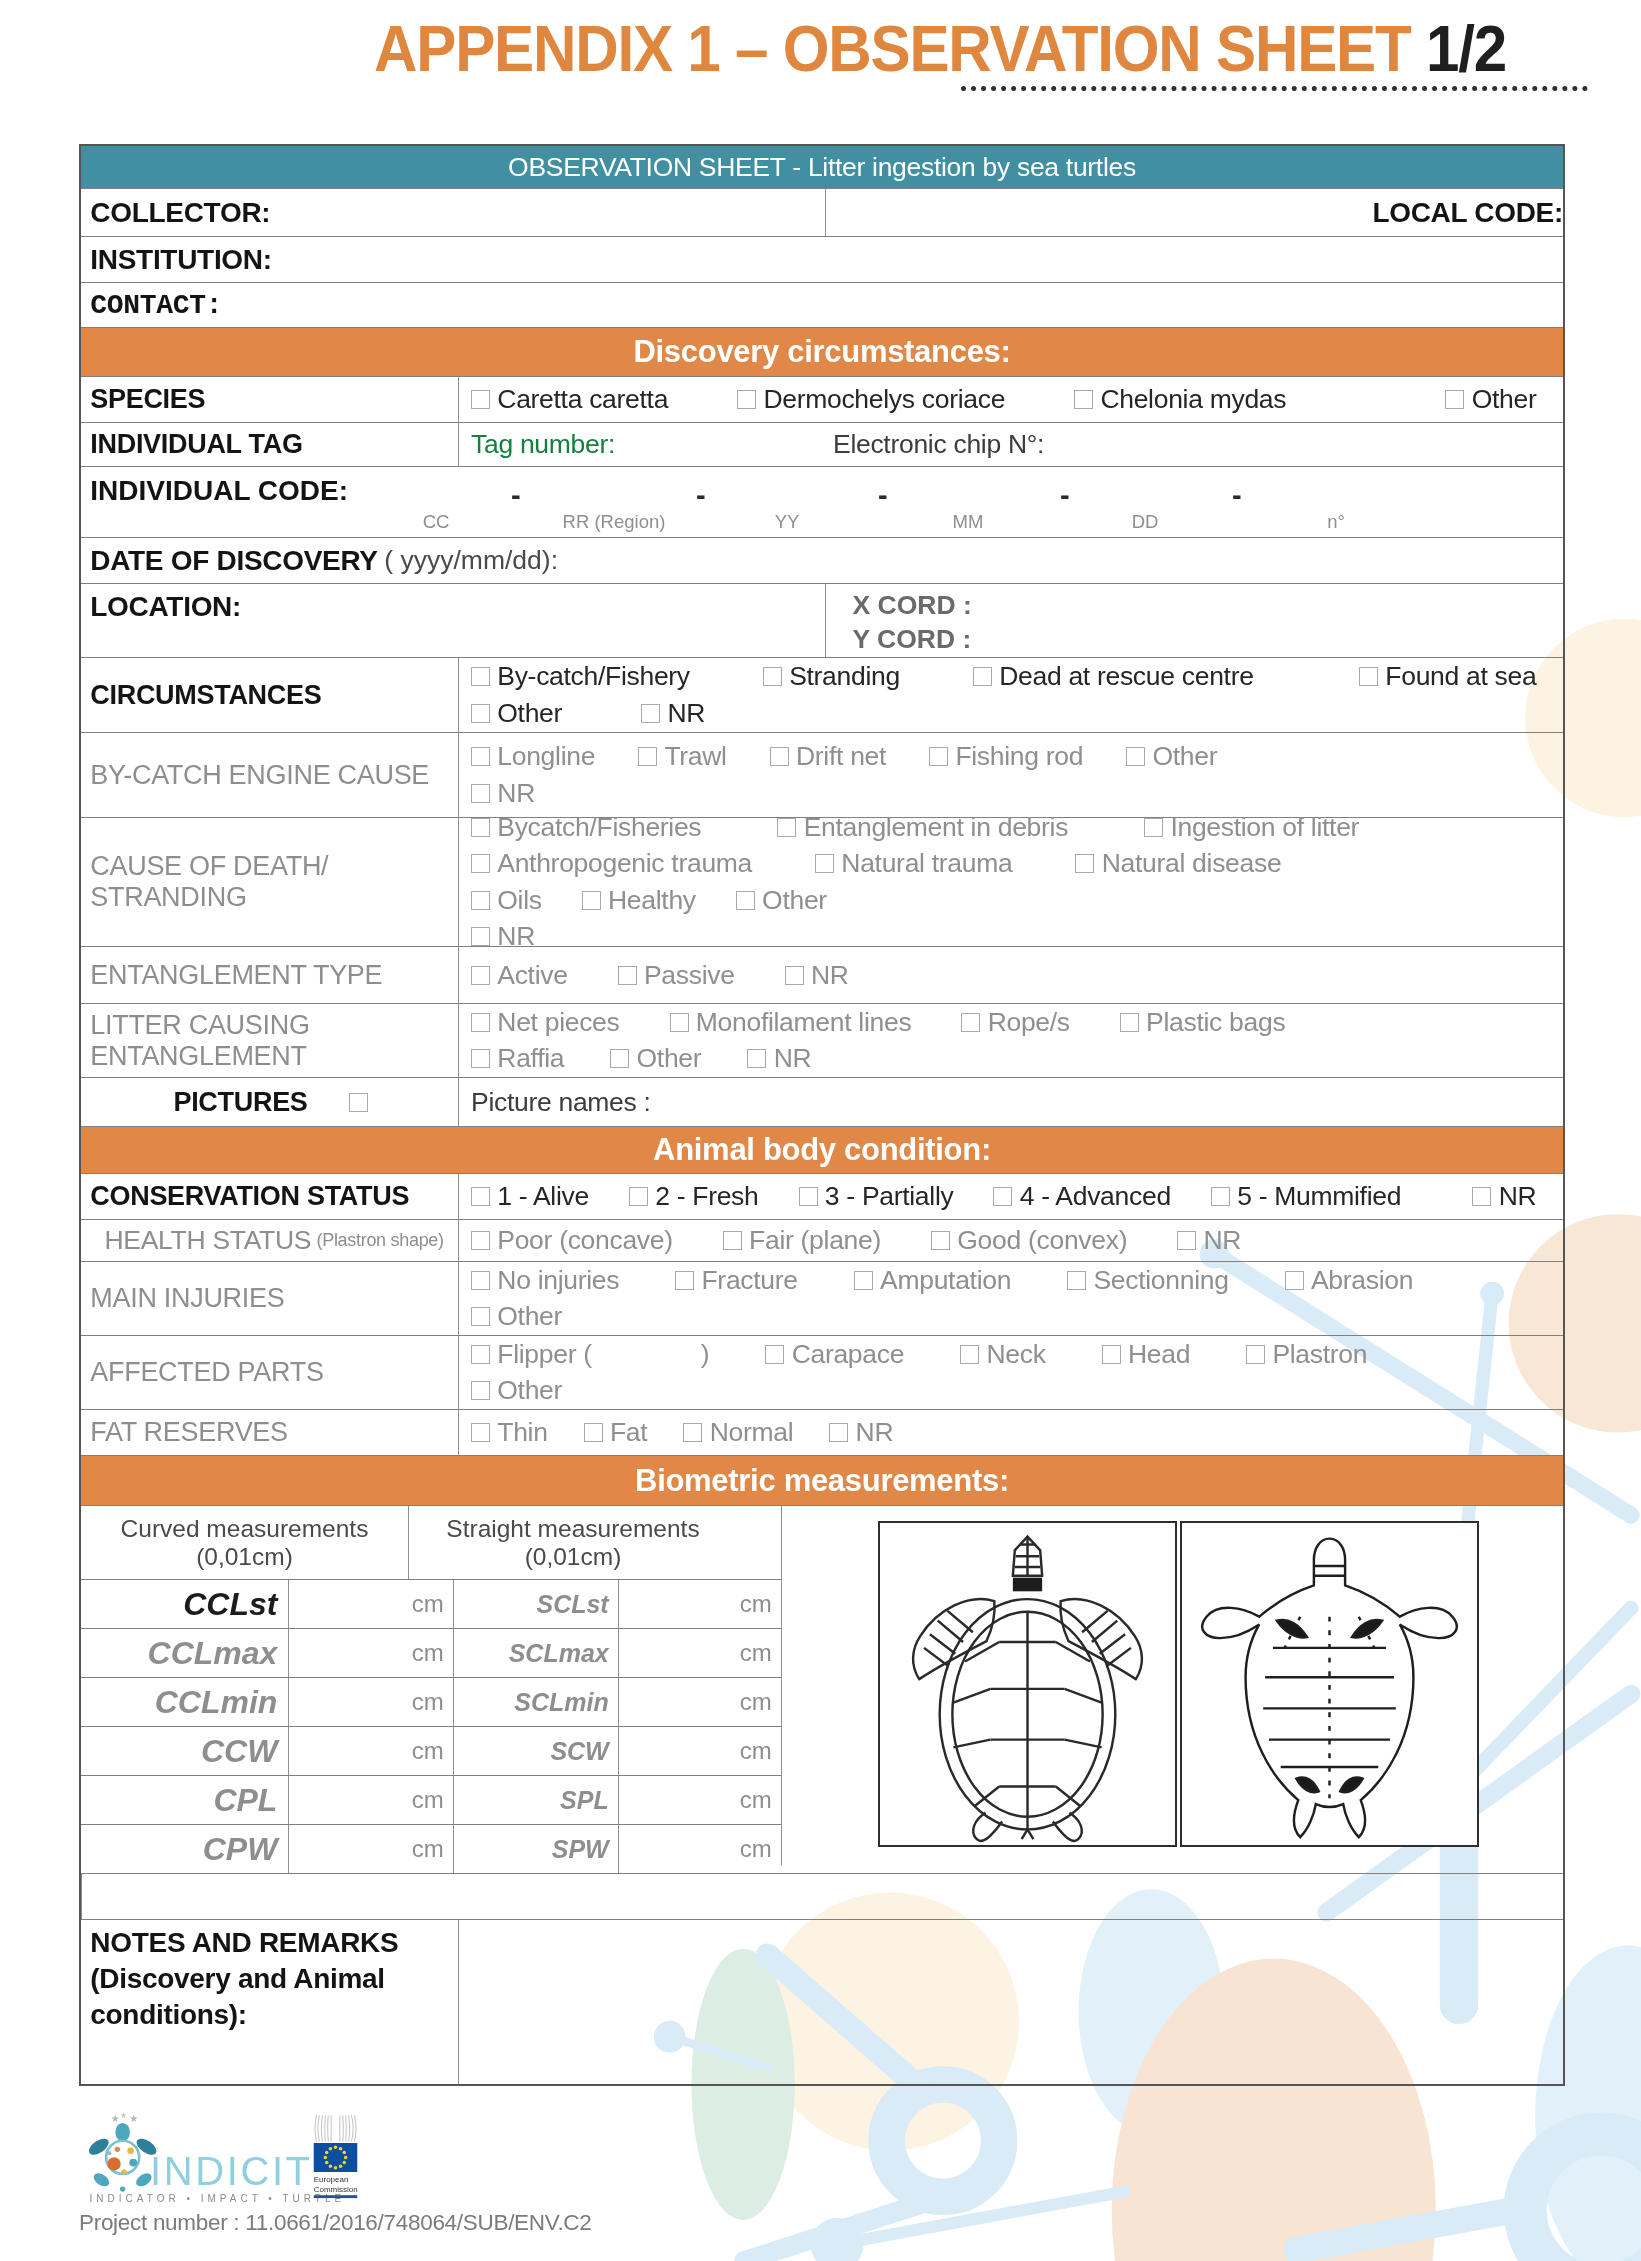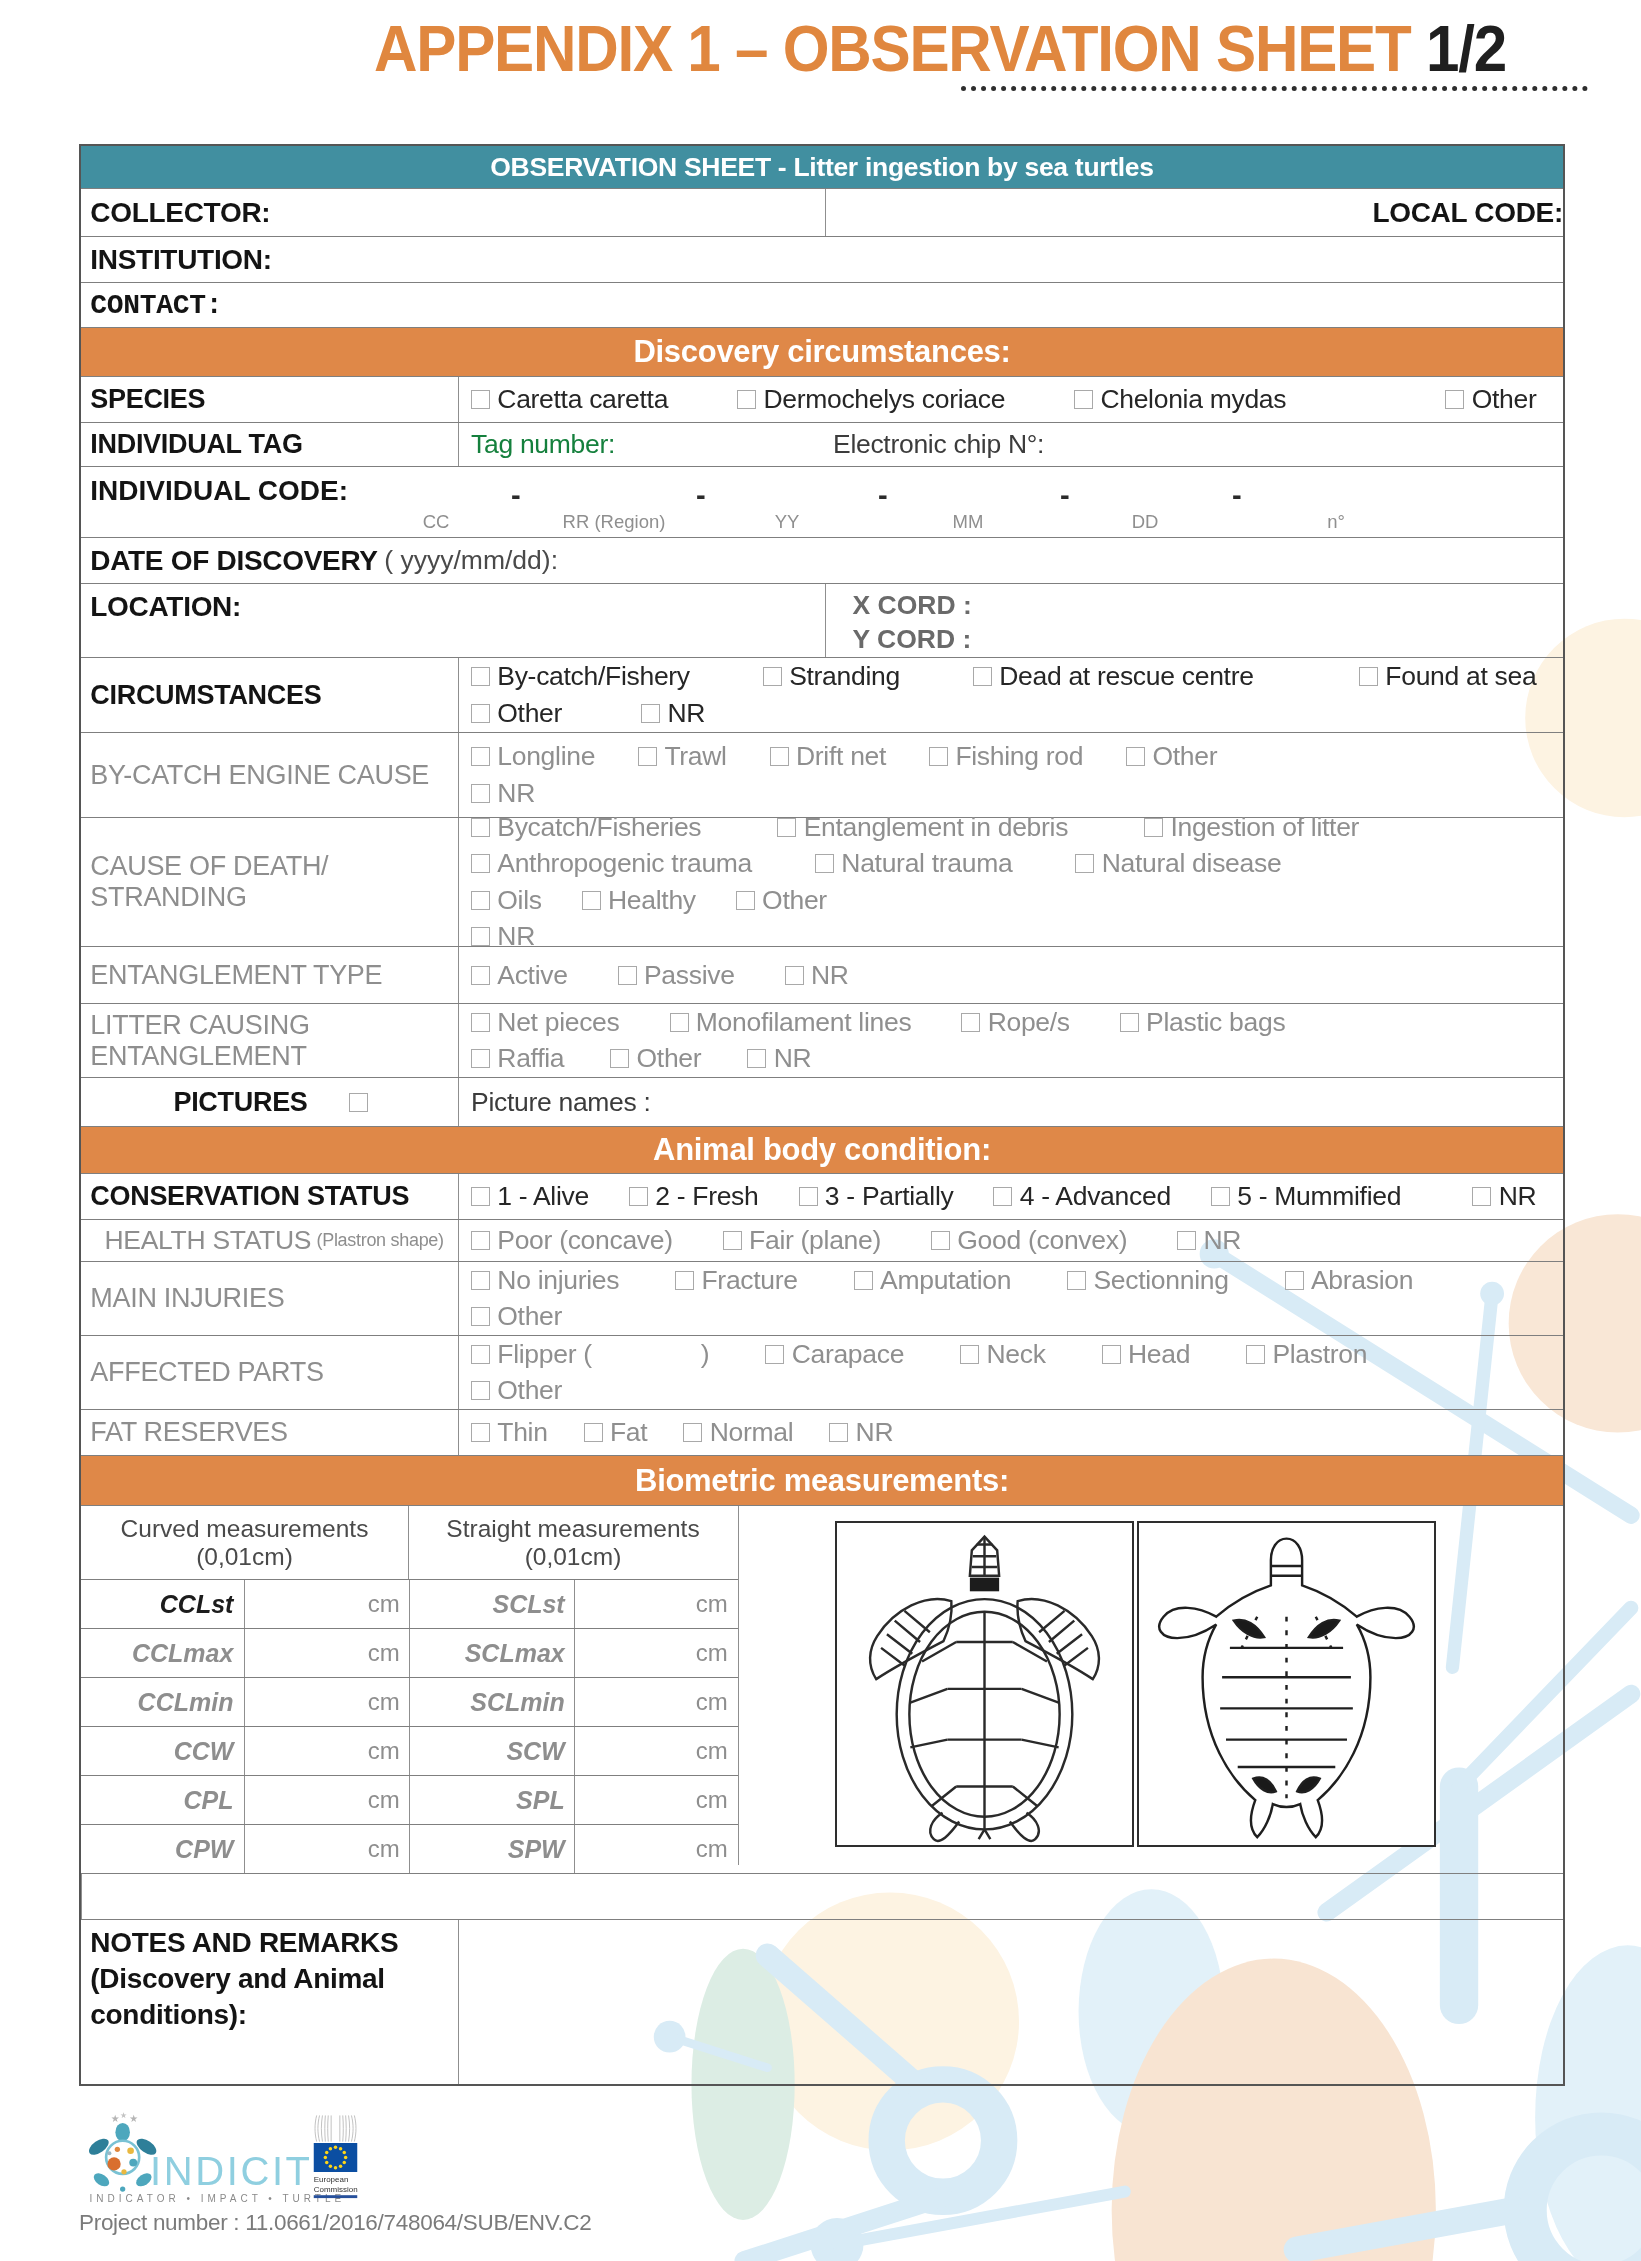--- a/index.html
+++ b/index.html
@@ -13,21 +13,21 @@
   #title{position:absolute;left:278px;top:12px;width:1324px;text-align:center;z-index:2;
     font-size:64px;font-weight:700;letter-spacing:-1.3px;color:#e0873f;white-space:nowrap;
     transform:scaleX(.94);transform-origin:center;}
   #title .pg{color:#1f1f1f;}
   #title-underline{position:absolute;left:961px;top:86px;width:627px;height:0;
     border-bottom:5.3px dotted #2e2e2e;z-index:2;}
   
   #sheet{position:absolute;left:79px;top:144px;width:1486px;z-index:2;
     border:2px solid #555;box-sizing:border-box;background:transparent;}
   .band{height:42px;background:#418fa0;color:#fff;display:flex;align-items:center;justify-content:center;
-    font-size:26.5px;font-weight:700;letter-spacing:-0.3px;}
+    font-size:26.5px;font-weight:400;letter-spacing:-0.3px;}
   .oband{background:#df8848;color:#fff;display:flex;align-items:center;justify-content:center;
     font-size:31px;font-weight:700;border-top:1.3px solid #7f7f7f;letter-spacing:-0.3px;}
   .row{display:flex;align-items:stretch;border-top:1.3px solid #7f7f7f;position:relative;box-sizing:border-box;}
   .lab{flex:0 0 377px;box-sizing:border-box;padding-left:9.3px;display:flex;flex-direction:column;justify-content:center;
     font-size:27px;font-weight:700;color:#141414;letter-spacing:-0.3px;}
   .lab.gray{color:#8e8e8e;font-weight:400;}
   .lab.top{justify-content:flex-start;padding-top:5.3px;}
   .content{flex:1;border-left:1.3px solid #8f8f8f;box-sizing:border-box;padding:4px 6.6px 4px 12px;
     display:flex;flex-direction:column;justify-content:center;row-gap:2.6px;}
   .cell-plain{flex:1;display:flex;align-items:center;padding-left:9.3px;box-sizing:border-box;}
@@ -56,21 +56,21 @@
   
   .bio{display:flex;border-top:1.3px solid #7f7f7f;}
   .bio-left{flex:0 0 657px;display:flex;flex-direction:column;}
   .bio-right{flex:1;border-left:1.3px solid #8f8f8f;position:relative;}
   .bhead{display:flex;height:73px;}
   .bh{flex:0 0 328px;border-right:1.3px solid #8f8f8f;display:flex;flex-direction:column;align-items:center;justify-content:center;
     font-size:24.5px;color:#4a4a4a;box-sizing:border-box;}
   .bh:last-child{border-right:none;flex:0 0 328px;}
   .brow{display:flex;border-top:1.3px solid #7f7f7f;height:48px;}
   .bl{flex:0 0 163px;display:flex;align-items:center;justify-content:flex-end;padding-right:10.6px;box-sizing:border-box;
-    font-style:italic;font-weight:700;font-size:25px;color:#8e8e8e;}
+    font-style:italic;font-weight:700;font-size:32px;color:#8e8e8e;margin-left:44px;}
   .bl.dark{color:#1c1c1c;}
   .bv{flex:0 0 165px;border-left:1.3px solid #8f8f8f;display:flex;align-items:center;justify-content:flex-end;
     padding-right:9.3px;box-sizing:border-box;font-size:24px;color:#8e8e8e;}
   .tbox{position:absolute;top:14.6px;width:299px;height:326px;border:2px solid #2e2e2e;background:#fff;box-sizing:border-box;}
   .tbox svg{width:100%;height:100%;}
   #tbox-dorsal{left:96px;}
   #tbox-ventral{left:398px;}
   .weight-lab{font-size:28px;color:#4f4f4f;font-weight:400;}
   .notes-lab{font-size:28px;font-weight:700;color:#141414;line-height:36px;padding-right:13.2px;}
   

